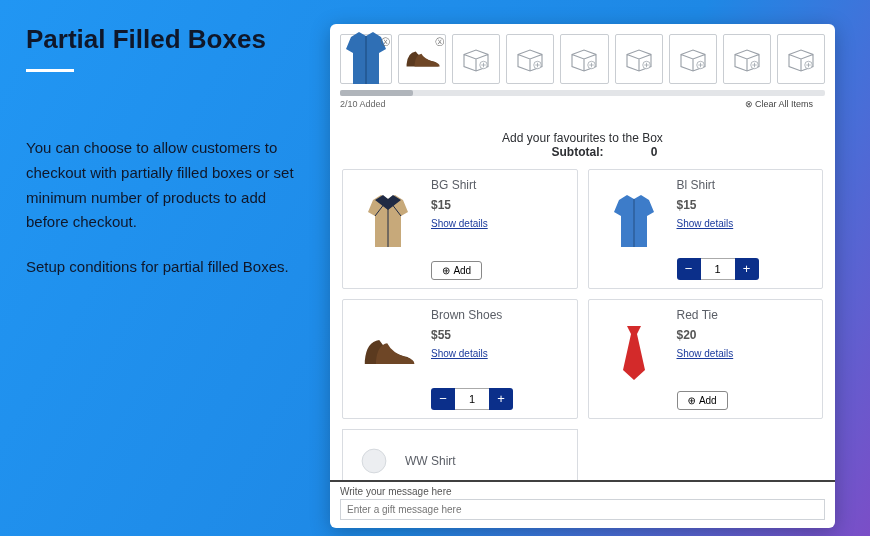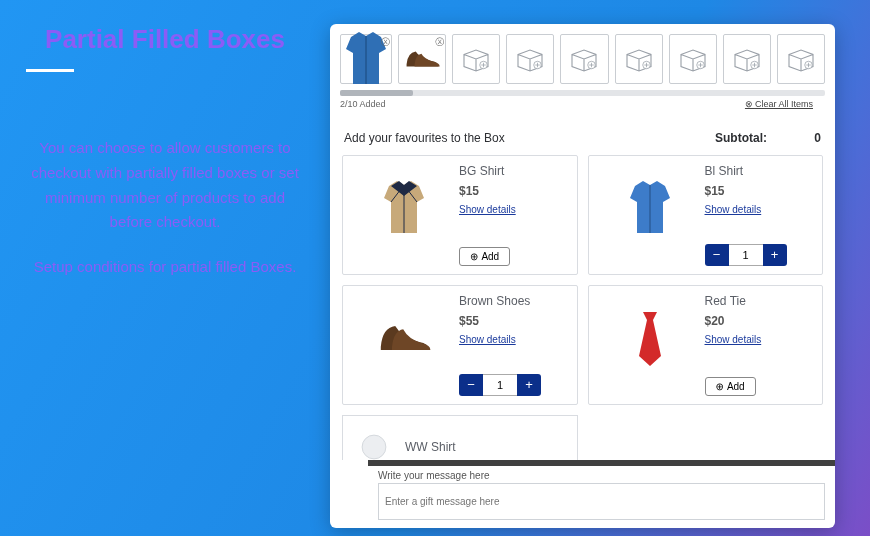--- a/index.html
+++ b/index.html
@@ -3,21 +3,21 @@
 <meta charset="utf-8">
 <style>
 * { box-sizing: border-box; margin: 0; padding: 0; }
 body {
   font-family: -apple-system, BlinkMacSystemFont, "Segoe UI", Arial, sans-serif;
   width: 870px; height: 536px; overflow: hidden;
   background: linear-gradient(120deg, #2196F3 0%, #1e88e5 60%, #7b4ec7 100%);
   display: flex;
 }
 .left-panel {
-  width: 330px; padding: 24px 26px; color: #8b5cf6; text-align: center;
+  width: 330px; padding: 24px 26px; color: #0f172a;
 }
 .left-title {
   font-size: 26px; font-weight: 700; margin-bottom: 14px;
 }
 .left-underline {
   width: 48px; height: 3px; background: #fff; margin-bottom: 64px;
 }
 .left-text {
   font-size: 15px; line-height: 1.65; font-weight: 300;
 }
@@ -54,37 +54,37 @@
   border-radius: 2px;
 }
 .track::before {
   content: ""; position: absolute; left: 0; top: 0; bottom: 0; width: 15%;
   background: #b0b5bb; border-radius: 2px;
 }
 .track-meta {
   display: flex; justify-content: space-between; padding: 3px 22px 6px 10px;
   font-size: 9px; color: #666;
 }
-.track-meta a { color: #444; text-decoration: underline; cursor: pointer; }
+.track-meta a { color: #444; cursor: pointer; }
 
 .section-hd {
   display: flex; justify-content: space-between; align-items: center;
   padding: 16px 14px 10px 14px;
-  font-size: 12px; color: #2d2f33;
+  font-size: 12px; color: #2d2f33; flex-direction: column;
 }
 .section-hd b { font-weight: 600; margin-left: 44px; }
 
 .cards {
   flex: 1 1 auto; overflow: hidden;
   padding: 0 12px;
   display: grid; grid-template-columns: 1fr 1fr; gap: 10px;
 }
 .card {
   border: 1px solid #d9dce1; border-radius: 2px; background: #fff;
-  display: flex; gap: 20px; padding: 8px 26px; height: 120px;
+  display: flex; gap: 8px; padding: 8px 10px; height: 120px;
 }
 .card .thumb {
   width: 70px; height: 88px; display: flex; align-items: center; justify-content: center;
 }
 .card .meta { flex: 1; display: flex; flex-direction: column; gap: 6px; }
 .pname { font-size: 12px; color: #5a5e66; }
 .price { font-size: 12px; color: #555; font-weight: 600; }
 .details { font-size: 10px; color: #1a3a9c; text-decoration: underline; cursor: pointer; }
 .ctrl { margin-top: auto; }
 .addbtn {
@@ -102,25 +102,25 @@
 .qty input {
   width: 34px; text-align: center; border: 1px solid #aaa; border-left: none; border-right: none;
   font-size: 11px;
 }
 .partial-card {
   border: 1px solid #d9dce1; background: #fff; padding: 8px 10px; display: flex; gap: 10px; align-items: center;
   height: 64px;
 }
 .partial-card .mini { width: 42px; height: 36px; display:flex; align-items:center; justify-content:center; }
 
-.msg-block { border-top: 6px solid #404040; margin-left: 38px; }
+.msg-block { border-top: 2px solid #404040; }
 .msg-label { font-size: 10px; color: #555; padding: 4px 10px 2px; }
 .msg-input {
   width: calc(100% - 20px); margin: 0 10px 8px 10px;
-  border: 1px solid #cfd3d8; padding: 12px 6px; font-size: 10px; color: #888;
+  border: 1px solid #cfd3d8; padding: 4px 6px; font-size: 10px; color: #888;
 }
 
 
 .shirt { width: 50px; height: 60px; }
 .shoe { width: 56px; height: 40px; }
 .tie  { width: 54px; height: 60px; }
 </style>
 </head>
 <body>
 

